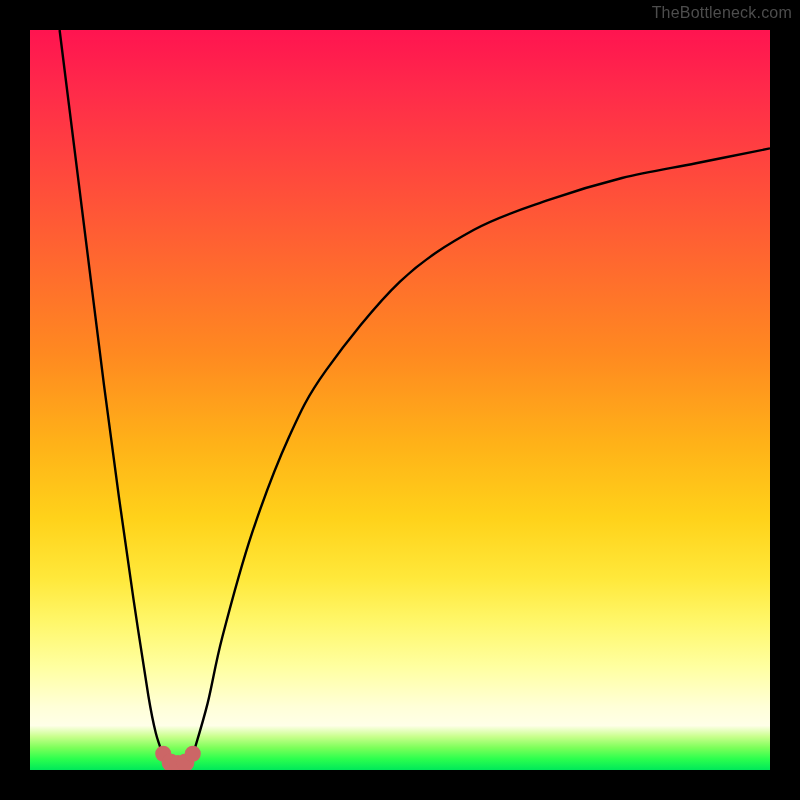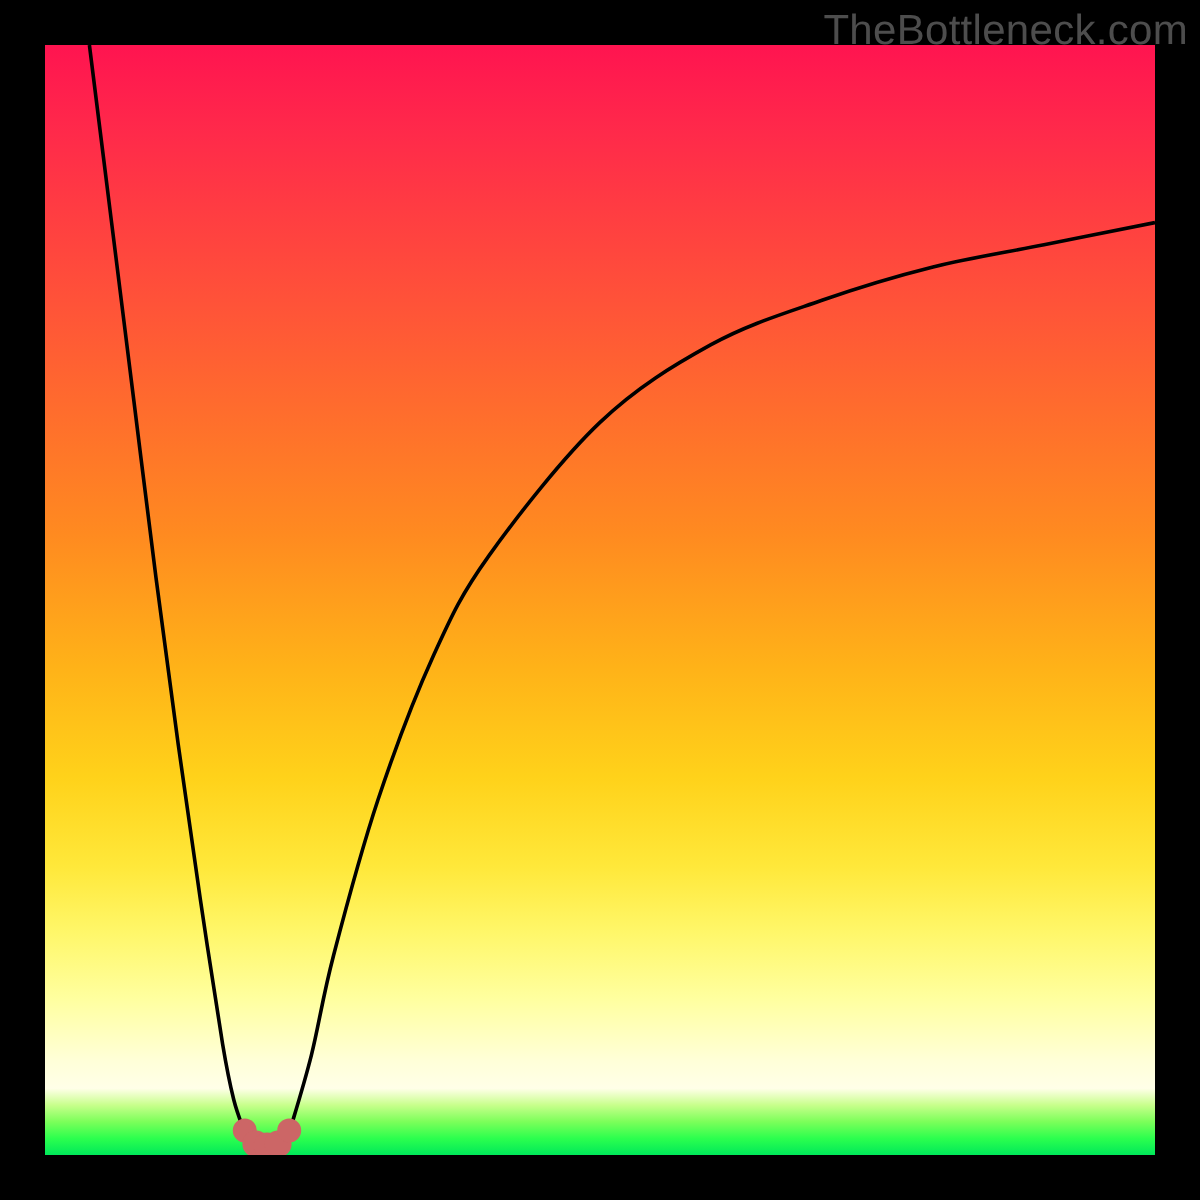--- a/index.html
+++ b/index.html
@@ -51,21 +51,21 @@
     top: 0;
     left: 0;
     width: 740px;
     height: 740px;
   }
   .watermark {
     position: absolute;
     top: 4px;
     right: 8px;
     color: #4d4d4d;
-    font-size: 28px;
+    font-size: 16px;
     letter-spacing: 0.2px;
     font-weight: 500;
   }
 </style>
 </head>
 <body>
 
 <div class="frame">
 
   <div class="watermark">TheBottleneck.com</div>

